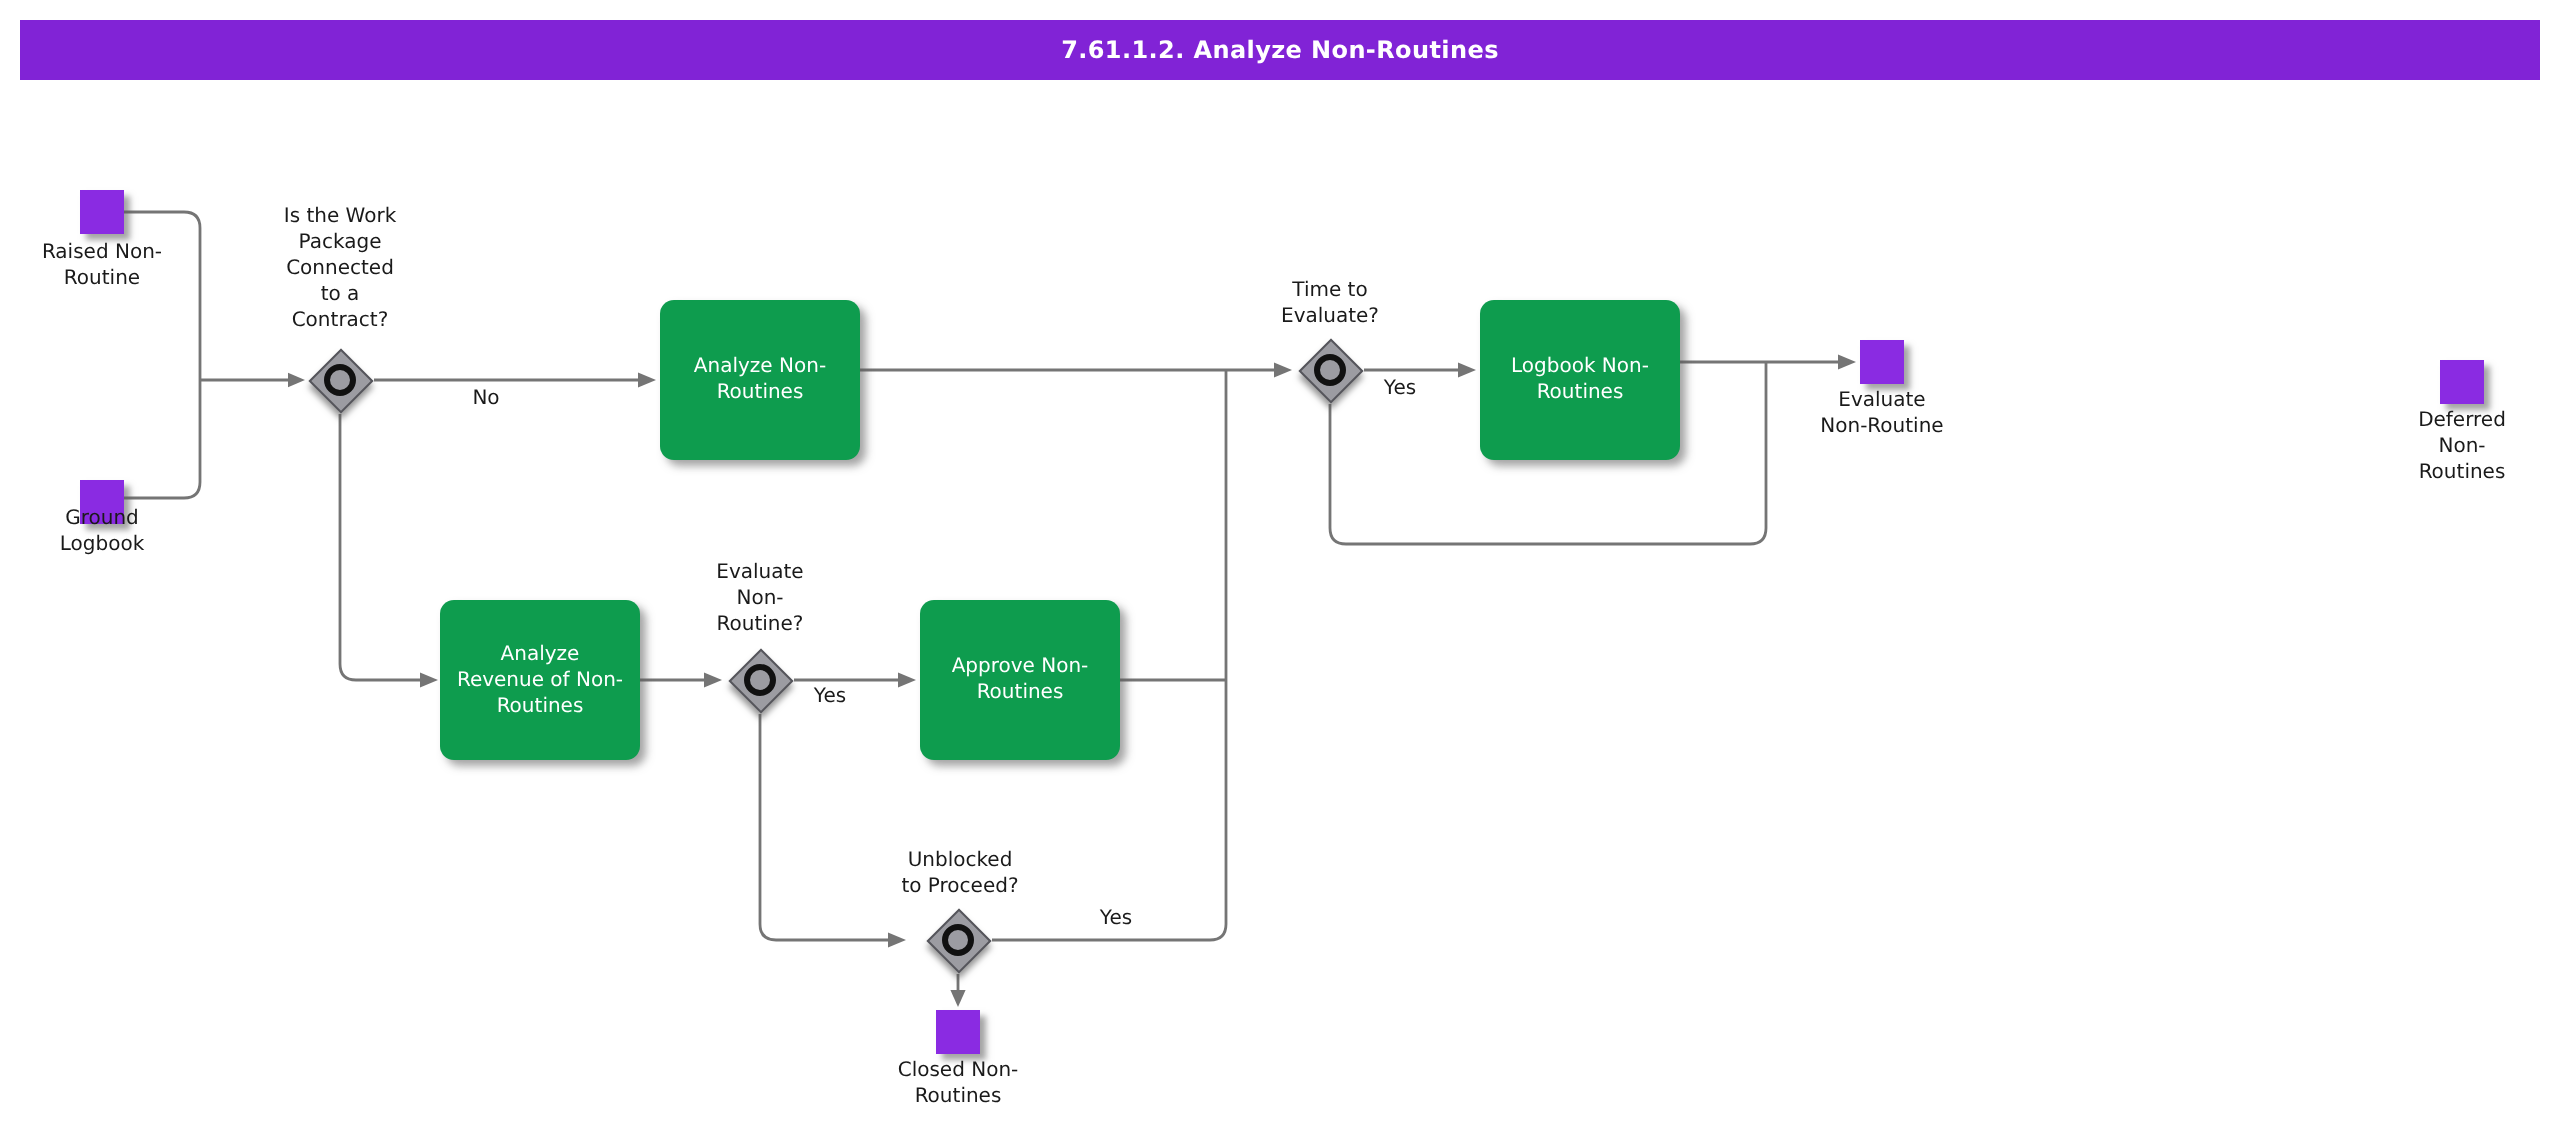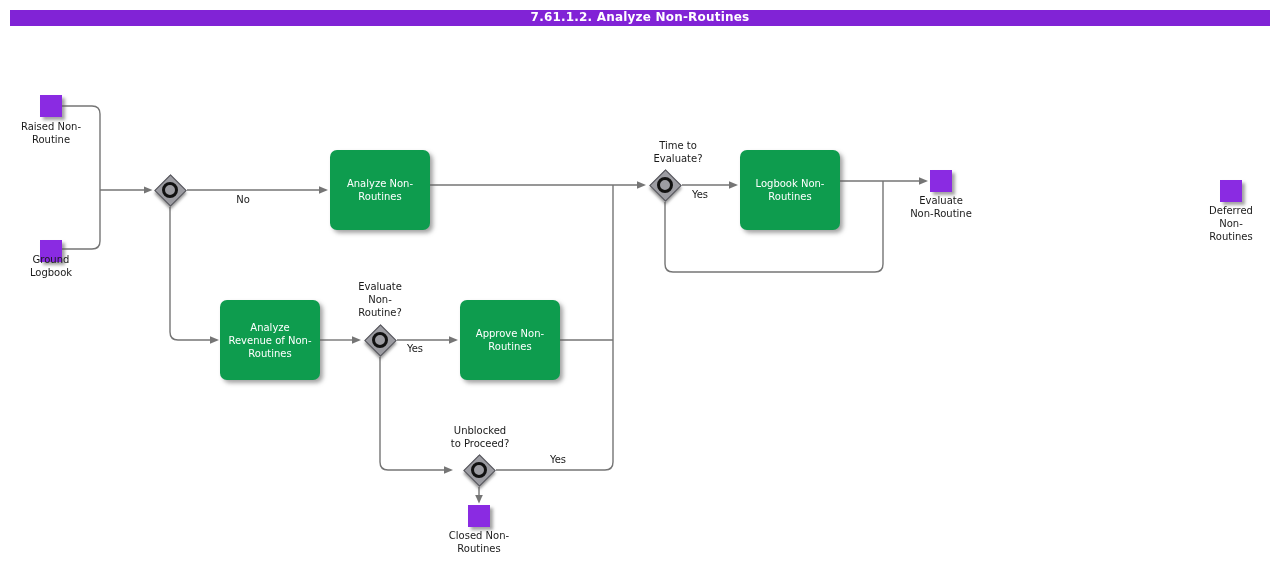--- a/index.html
+++ b/index.html
@@ -2,23 +2,23 @@
 <html style="--color-header: #8123D6; --color-event: #8A2BE2; --color-task: #0E9C4E; --color-task_text: #FFFFFF; --color-connector: #757575; --color-decision_fill: #9C9CA2; --color-decision_border: #55555B; --color-decision_ring: #111111; --color-text: #1A1A1A;"><head>
 <meta charset="utf-8">
 <style>
   html,body{margin:0;padding:0;background:#ffffff;}
   #canvas{
     position:relative;width:1280px;height:566px;overflow:hidden;
     font-family:"DejaVu Sans","Liberation Sans",sans-serif;
     color:var(--color-text,#1a1a1a);background:#ffffff;
   }
   .titlebar{
-    position:absolute;left:10px;top:10px;width:1260px;height:16px;
+    position:absolute;left:10px;top:10px;width:1260px;height:30px;
     background:var(--color-header,#8123D6);
-    display:flex;justify-content:center;
+    display:flex;align-items:center;justify-content:center;
     color:#ffffff;font-size:12px;font-weight:bold;letter-spacing:.2px;
   }
   .edge-layer{position:absolute;left:0;top:0;width:1280px;height:566px;}
   .edge{fill:none;stroke:var(--color-connector,#757575);stroke-width:1.4px;}
   .arrow{fill:var(--color-connector,#757575);stroke:none;}
   .event{
     position:absolute;width:22px;height:22px;
     background:var(--color-event,#8A2BE2);
     box-shadow:3px 3px 3px rgba(90,90,90,.55);
   }
@@ -134,21 +134,26 @@
   </div>
   <div class="decision" style="left:363px;top:323px">
     <div class="decision-shape"></div>
     <div class="decision-ring"></div>
   </div>
   <div class="decision" style="left:462px;top:453px">
     <div class="decision-shape"></div>
     <div class="decision-ring"></div>
   </div>
 
-  <div class="label" style="left:628px;top:139px;width:100px">Time to
+  <div class="label" style="left:110px;top:102px;width:120px">Is the Work
+Package
+Connected
+to a
+Contract?</div>
+  <div class="label" style="left:615px;top:139px;width:100px">Time to
 Evaluate?</div>
   <div class="label" style="left:340px;top:280px;width:80px">Evaluate
 Non-
 Routine?</div>
   <div class="label" style="left:430px;top:424px;width:100px">Unblocked
 to Proceed?</div>
 
   <div class="label" style="left:227px;top:193px;width:32px">No</div>
   <div class="label" style="left:684px;top:188px;width:32px">Yes</div>
   <div class="label" style="left:399px;top:342px;width:32px">Yes</div>

